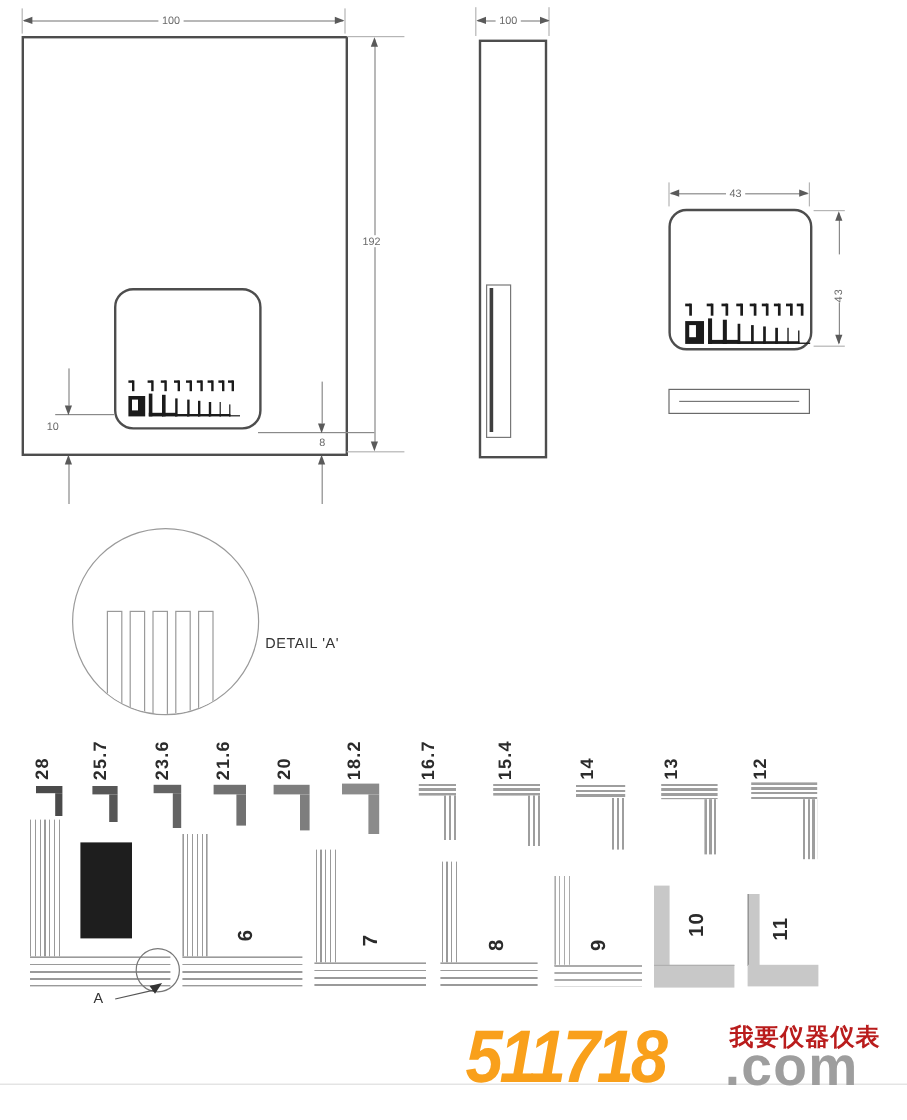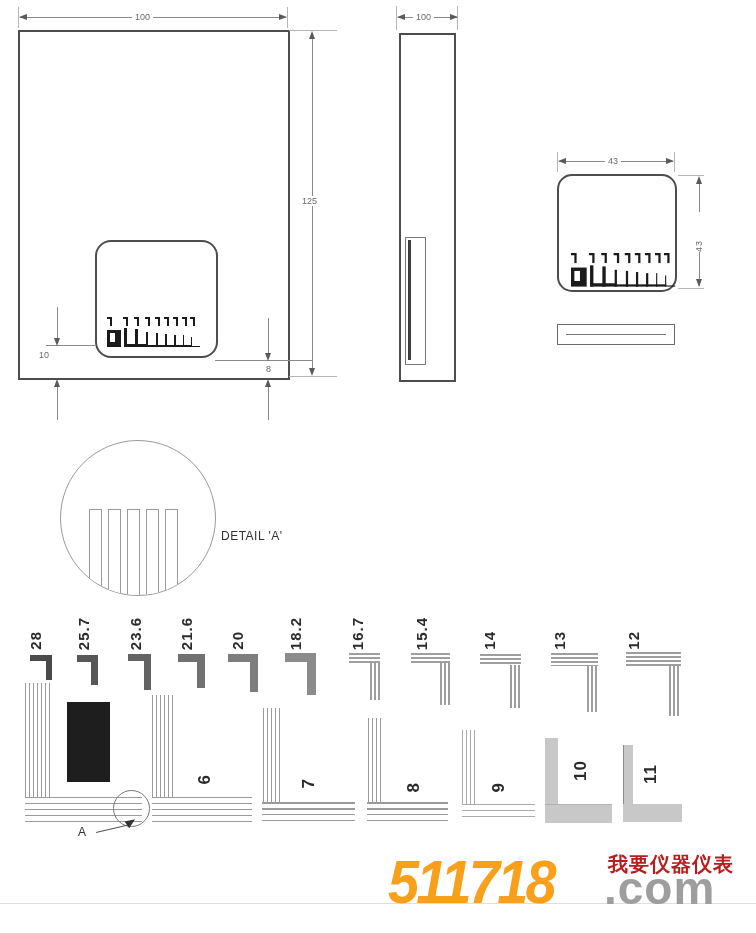--- a/index.html
+++ b/index.html
@@ -67,21 +67,21 @@
   <div class="ln" style="left:20px;top:17px;width:266px;height:1px"></div>
   <div class="ar ar-l" style="left:19px;top:14px"></div>
   <div class="ar ar-r" style="left:279px;top:14px"></div>
   <div class="dimtxt" style="left:132px;top:12px">100</div>
 
   <div class="ext" style="left:289px;top:30px;width:48px;height:1px"></div>
   <div class="ext" style="left:289px;top:376px;width:48px;height:1px"></div>
   <div class="ln" style="left:312px;top:33px;width:1px;height:336px"></div>
   <div class="ar ar-u" style="left:309px;top:31px"></div>
   <div class="ar ar-d" style="left:309px;top:368px"></div>
-  <div class="dimtxt" style="left:299px;top:196px">125</div>
+  <div class="dimtxt" style="left:299px;top:196px">192</div>
 
   <div class="abs" style="left:95px;top:240px;width:119px;height:114px;border:2px solid #4d4d4d;border-radius:16px;background:#fff"></div>
   <div class="combrow" style="left:107px;top:317px">
     <span class="cg cg0">
         <i></i>
       </span>
     <span class="cg cg1"></span>
     <span class="cg cg2"></span>
     <span class="cg cg3"></span>
     <span class="cg cg4"></span>

